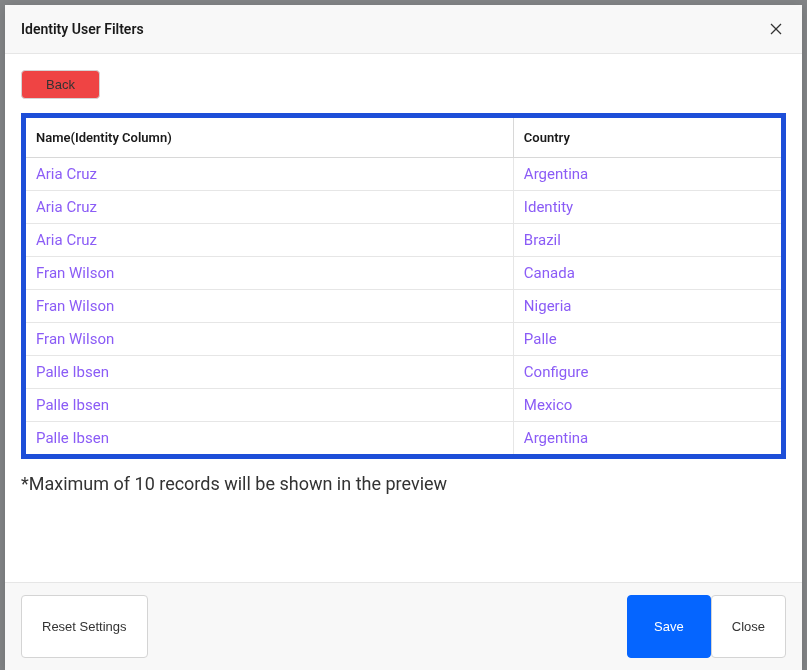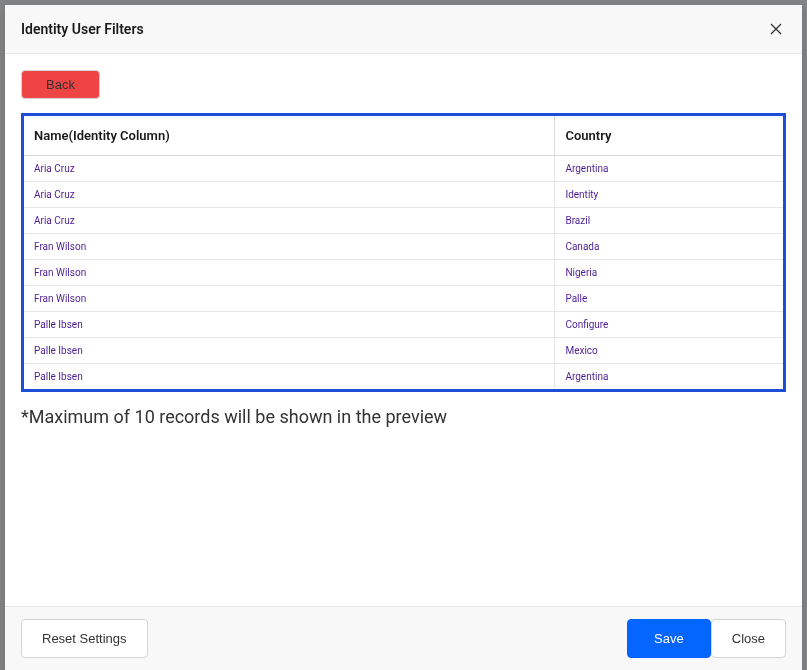--- a/index.html
+++ b/index.html
@@ -63,34 +63,34 @@
       border-radius: 4px;
       padding: 6px 24px;
       font-size: 13px;
       color: #333;
       cursor: pointer;
       margin-bottom: 14px;
     }
     .data-table {
       width: 100%;
       border-collapse: collapse;
-      border: 3px solid #1d4ed8;
+      border: 5px solid #1d4ed8;
     }
     .data-table th {
       text-align: left;
       font-size: 13px;
       font-weight: 600;
       color: #1a1a1a;
       padding: 12px 10px;
       border: 1px solid #d8d8d8;
       background: #ffffff;
     }
     .data-table td {
-      font-size: 10px;
-      color: #4c1d95;
+      font-size: 15px;
+      color: #8b5cf6;
       padding: 7px 10px;
       border: 1px solid #e6e6e6;
       background: #ffffff;
     }
     .note {
       font-size: 18px;
       color: #333;
       margin-top: 14px;
     }
     .dialog-footer {
@@ -99,21 +99,21 @@
       padding: 12px 16px;
       display: flex;
       align-items: center;
       justify-content: space-between;
     }
     .footer-right {
       display: flex;
     }
     .btn {
       border-radius: 4px;
-      padding: 11px 20px;
+      padding: 23px 20px;
       font-size: 13px;
       cursor: pointer;
       border: 1px solid #d4d4d4;
       background: #ffffff;
       color: #333;
     }
     .btn-primary {
       background: #0565ff;
       border-color: #0565ff;
       color: #ffffff;

